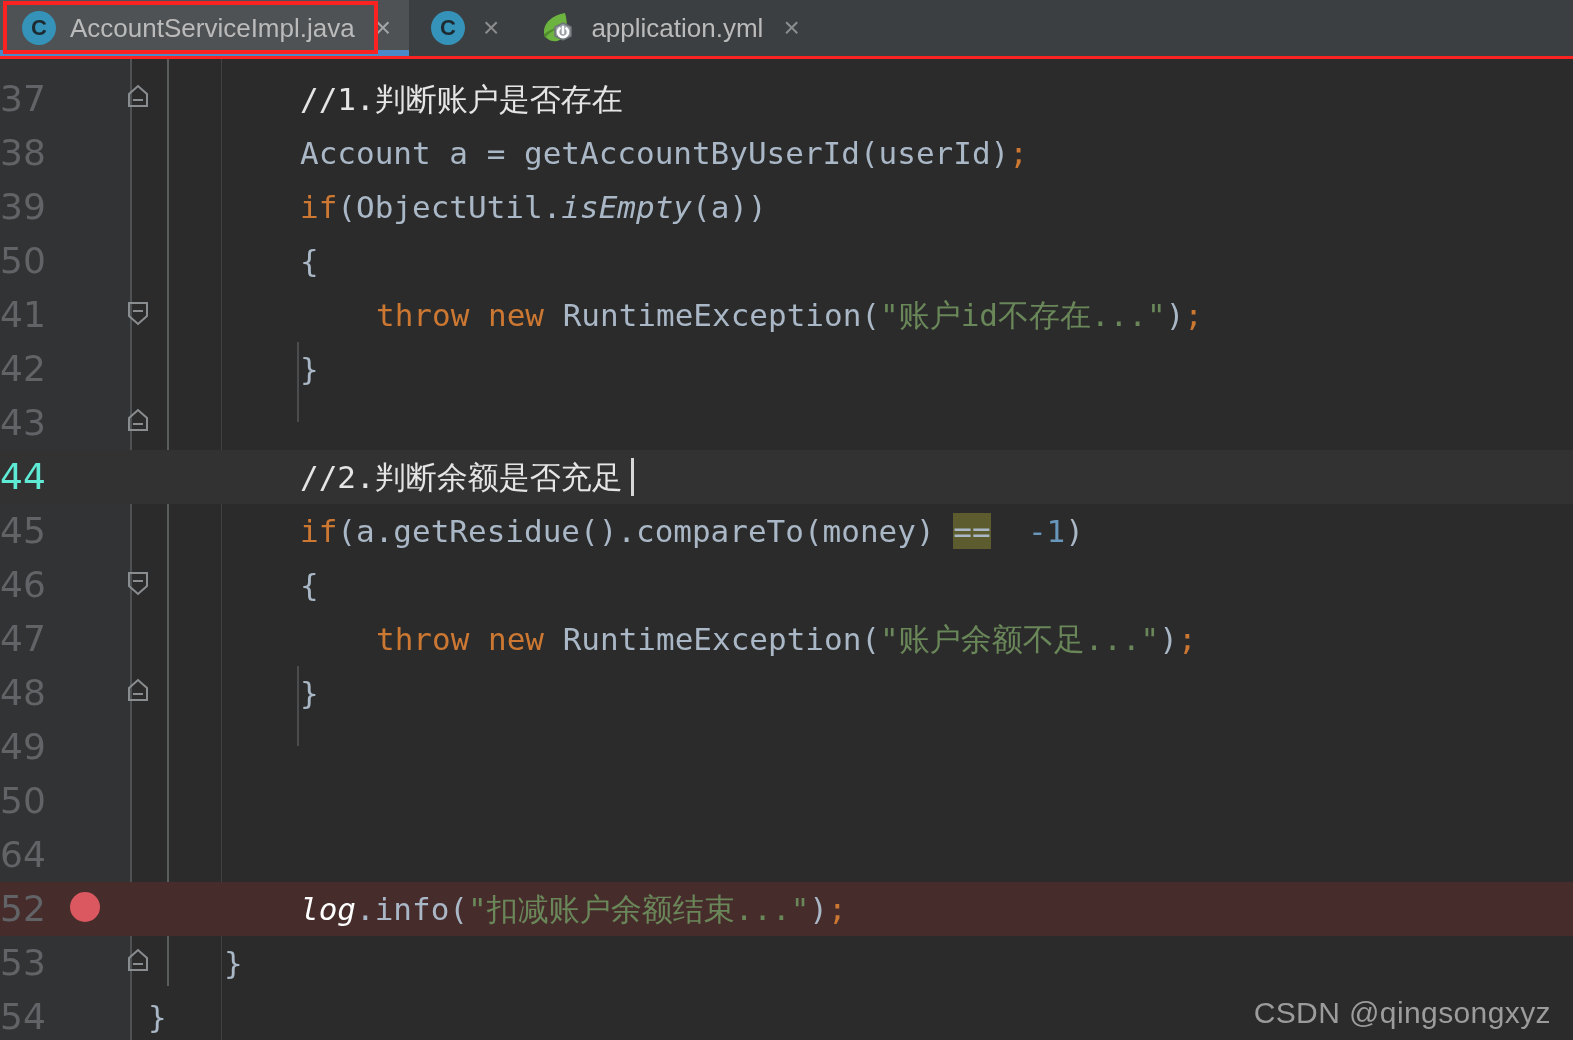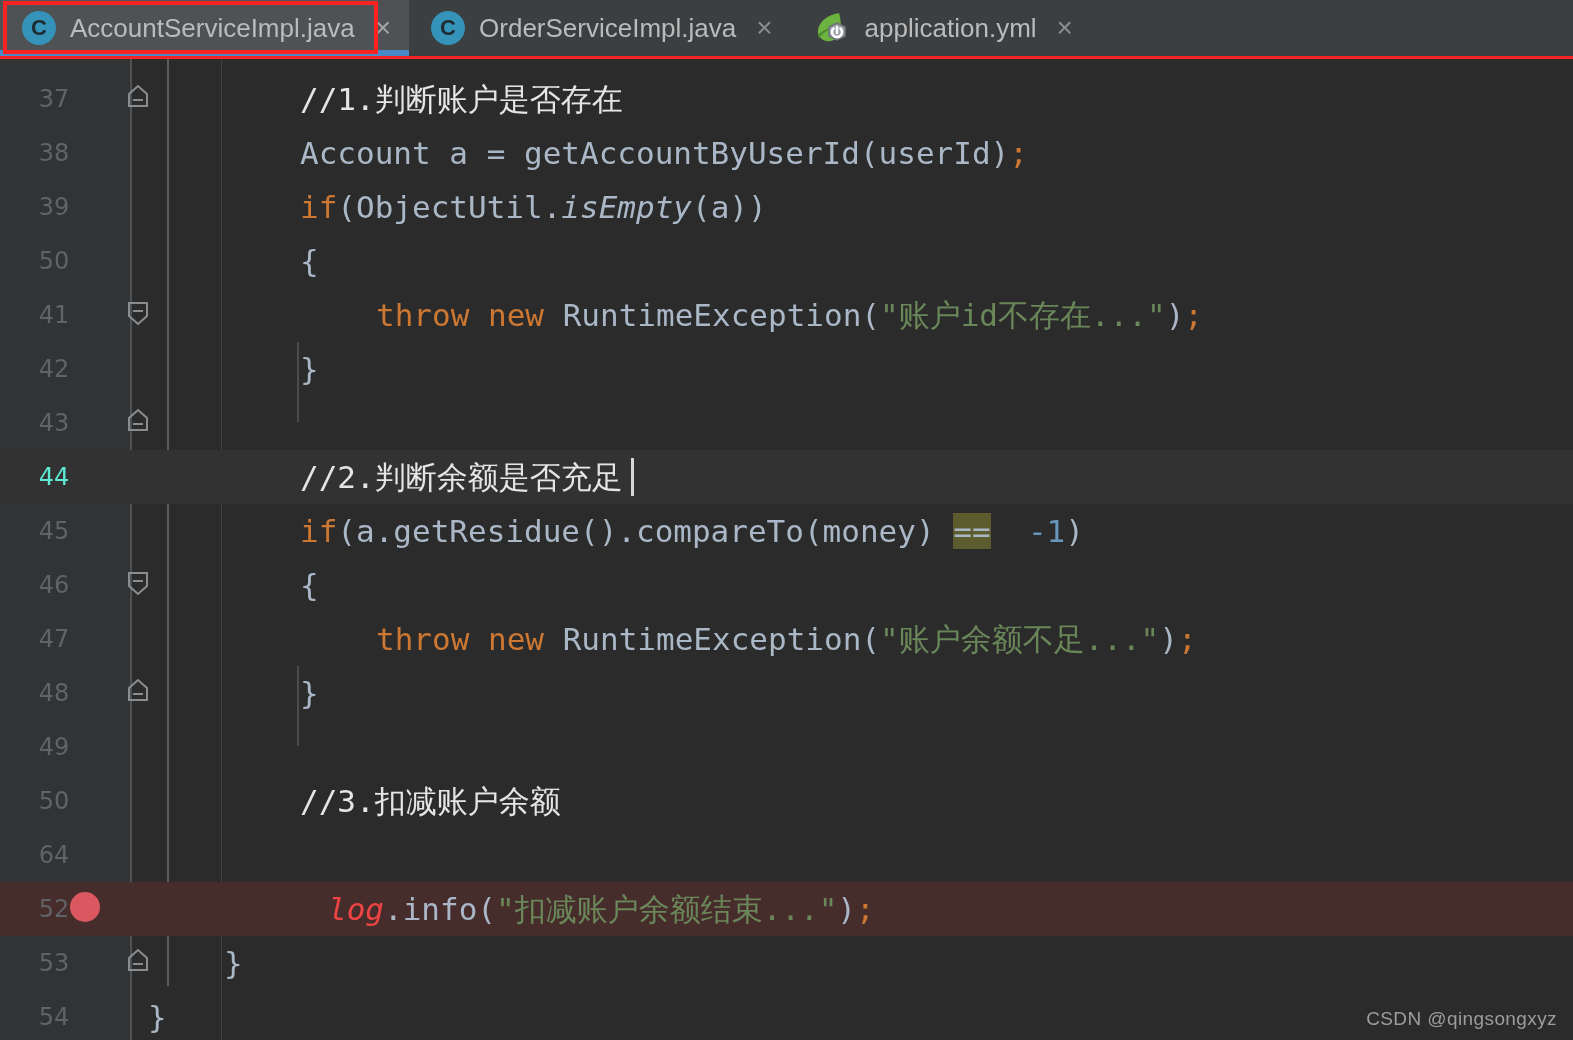--- a/index.html
+++ b/index.html
@@ -101,23 +101,23 @@
   }
 
   .row {
     position: absolute; left: 0; width: 1573px; height: 54px;
   }
   .row.caretline { background: #323232; }
   .row.breakline { background: #472c2c; }
 
   .lineno {
     position: absolute; left: 0; width: 108px;
-    text-align: center;
+    text-align: left;
     font-family: "DejaVu Sans", sans-serif;
-    font-size: 24px; color: #616366;
+    font-size: 36px; color: #616366;
     line-height: 54px;
   }
   .lineno.current { color: #5eead4; }
 
   .code {
     position: absolute; left: 140px;
     font-family: "DejaVu Sans Mono", monospace;
     font-size: 31px;
     line-height: 54px;
     white-space: pre;
@@ -125,21 +125,21 @@
   }
 
   
   .cm   { color: #e5e5e5; }                 
   .kw   { color: #cc7832; }                 
   .ty   { color: #a9b7c6; }                 
   .pl   { color: #a9b7c6; }                 
   .fn   { color: #a9b7c6; }                 
   .it   { color: #a9b7c6; font-style: italic; }  
   .fld  { color: #9876aa; }                 
-  .fldi { color: #ef4444; font-style: italic; margin-left: 28px; }  
+  .fldi { color: #ffffff; font-style: italic; }  
   .str  { color: #6a8759; }                 
   .num  { color: #6897bb; }                 
   .pun  { color: #cc7832; }                 
   .brc  { color: #a9b7c6; }                 
   .opx  { background: #5c5c2e; color: #a9b7c6; }  
 
   
   .guide {
     position: absolute; width: 2px; background: #4a4c4e;
   }
@@ -158,23 +158,23 @@
 
   
   #caret {
     position: absolute;
     width: 3px; height: 38px;
     background: #d7d7d7;
   }
 
   
   #watermark {
-    position: absolute; right: 16px; bottom: 10px;
+    position: absolute; right: 22px; bottom: 10px;
     font-family: "Liberation Sans", sans-serif;
-    font-size: 19px; color: #9c9c9c;
+    font-size: 30px; color: #9c9c9c;
     letter-spacing: 0.4px;
     margin-top: 27px;
   }
 </style>
 </head>
 <body>
 
 <div id="tabbar">
 
   <div class="tab active">
@@ -182,21 +182,20 @@
       <span class="icon-class">C</span>
     </span>
     <span class="tab-label">AccountServiceImpl.java</span>
     <span class="tab-close">×</span>
   </div>
 
   <div class="tab">
     <span class="tab-icon">
       <span class="icon-class">C</span>
     </span>
-    <span class="tab-label">OrderServiceImpl.java</span>
     <span class="tab-close">×</span>
   </div>
 
   <div class="tab">
     <span class="tab-icon icon-spring">
       <svg width="38" height="34" viewBox="0 0 38 34">
         <path d="M26 2 C14 4 4 12 5 22 C6 28 12 31 18 30 C27 28 30 16 26 2 Z" fill="#6db33f"></path>
         <path d="M5 24 C8 20 14 17 22 16 C14 19 9 23 6 27 Z" fill="#4f8a2e"></path>
         <polygon points="24,12 32,16 32,25 24,29 16,25 16,16" fill="#9aa0a6" stroke="#6e7478" stroke-width="1.5"></polygon>
         <path d="M24 16 L24 22" stroke="#ffffff" stroke-width="2.6" stroke-linecap="round"></path>
@@ -302,21 +301,20 @@
   <div class="code" style="left:300px; top:448px"><span class="kw">if</span><span class="pl">(a.</span><span class="fn">getResidue</span><span class="pl">().</span><span class="fn">compareTo</span><span class="pl">(money) </span><span class="opx">==</span><span class="pl">  </span><span class="num">-1</span><span class="pl">)</span></div>
 
   <div class="code" style="left:300px; top:502px"><span class="brc">{</span></div>
 
   <div class="code" style="left:376px; top:556px"><span class="kw">throw</span><span class="pl"> </span><span class="kw">new</span><span class="pl"> </span><span class="ty">RuntimeException</span><span class="pl">(</span><span class="str">"账户余额不足..."</span><span class="pl">)</span><span class="pun">;</span></div>
 
   <div class="code" style="left:300px; top:610px"><span class="brc">}</span></div>
 
   <div class="code" style="left:300px; top:664px"></div>
 
-  <div class="code" style="left:300px; top:718px"><span class="cm">//3.扣减账户余额</span></div>
 
 
   <div class="code" style="left:300px; top:826px"><span class="fldi">log</span><span class="pl">.</span><span class="fn">info</span><span class="pl">(</span><span class="str">"扣减账户余额结束..."</span><span class="pl">)</span><span class="pun">;</span></div>
 
   <div class="code" style="left:224px; top:880px"><span class="brc">}</span></div>
 
   <div class="code" style="left:148px; top:934px"><span class="brc">}</span></div>
 
   <div id="caret" style="left:631px; top:402px"></div>
 

